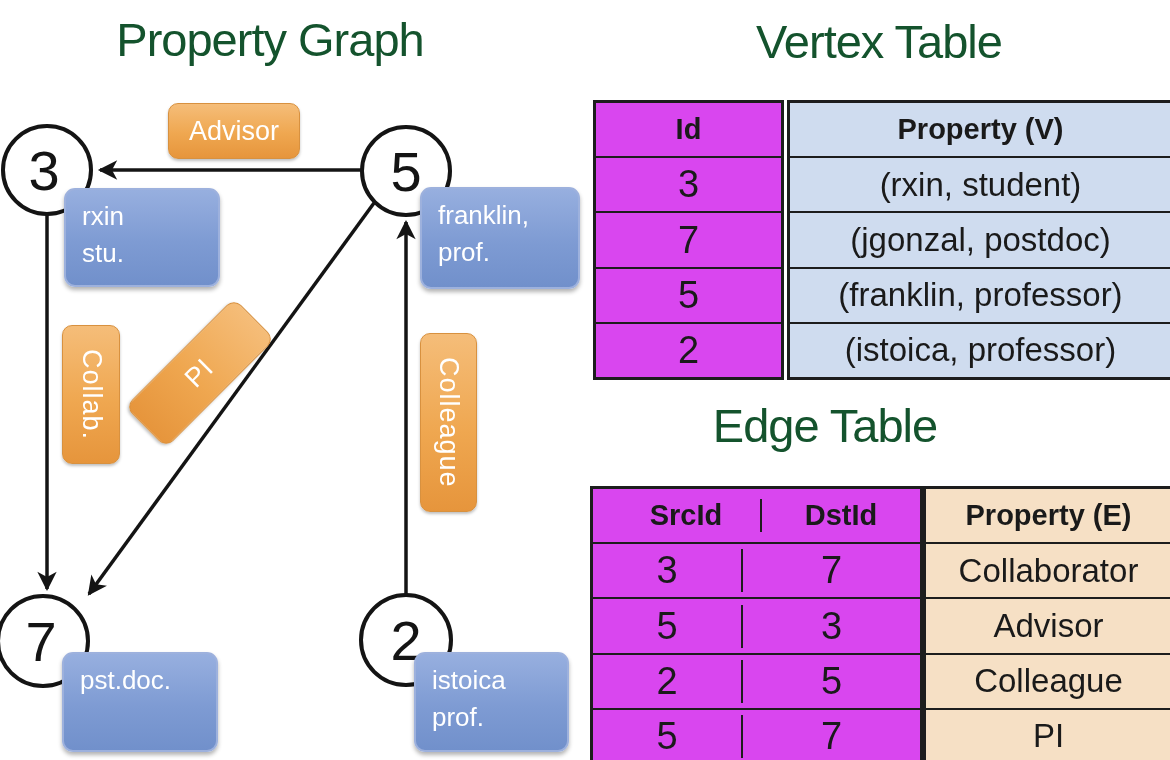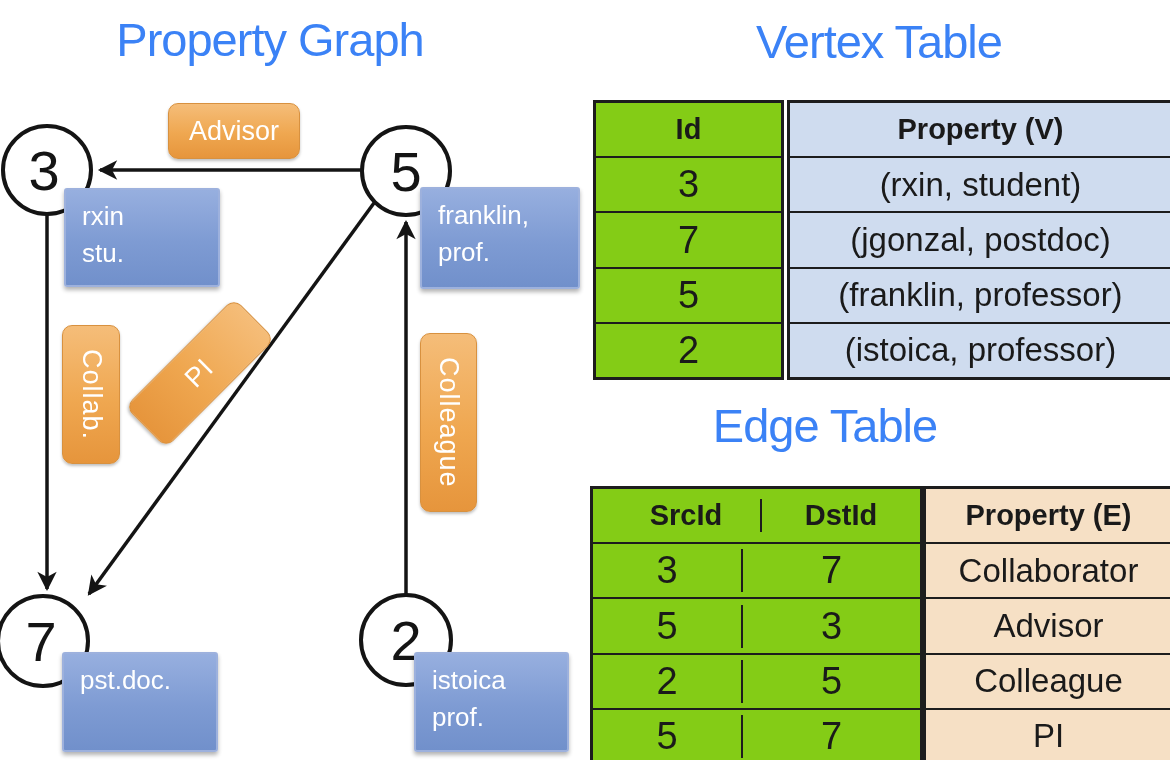--- a/index.html
+++ b/index.html
@@ -4,21 +4,21 @@
 <style>
   html,body{margin:0;padding:0;}
   body{
     width:1170px;height:760px;background:#ffffff;position:relative;overflow:hidden;
     font-family:"Liberation Sans", sans-serif;color:#1a1a1a;
   }
 
   
   .big-title{
     position:absolute;text-align:center;font-size:47px;letter-spacing:-1px;
-    color:#3b82f6;white-space:nowrap;
+    color:#14532d;white-space:nowrap;
   }
 
   
   #graph-svg{position:absolute;left:0;top:0;width:560px;height:760px;}
   #graph-svg line{stroke:#141414;stroke-width:3.5;}
   #graph-svg circle{fill:#ffffff;stroke:#141414;stroke-width:4;}
   #graph-svg text{
     font-family:"Liberation Sans", sans-serif;font-size:56px;fill:#141414;
     text-anchor:middle;
   }
@@ -26,32 +26,32 @@
   .elabel{
     position:absolute;border-radius:10px;
     background:linear-gradient(180deg,#f5bd79 0%,#efa750 55%,#e6953c 100%);
     border:1px solid #d8913f;
     box-shadow:0 2px 3px rgba(0,0,0,0.25);
     color:#ffffff;display:flex;align-items:center;justify-content:center;
     font-size:27px;
   }
   .elabel .vtext{writing-mode:vertical-rl;letter-spacing:1px;}
   .vbox{
-    position:absolute;border-radius:3px;
+    position:absolute;border-radius:11px;
     background:linear-gradient(180deg,#97afdf 0%,#7e9bd3 55%,#7190cb 100%);
     border:2px solid #9db1dd;
     box-shadow:0 3px 4px rgba(0,0,0,0.3);
     color:#ffffff;font-size:26px;line-height:1.42;
     padding:8px 0 0 16px;
   }
 
   
   .tblbox{
     position:absolute;border:3px solid #1d1d1d;
-    display:flex;flex-direction:column;background:#84cc16;
+    display:flex;flex-direction:column;background:#d946ef;
   }
   .tblbox .trow{
     flex:1;display:flex;align-items:center;justify-content:center;
     border-top:2px solid #1d1d1d;font-size:33px;
   }
   .tblbox .trow:first-child{border-top:none;}
   .tblbox .trow.hdr{font-weight:bold;font-size:29px;}
   .tblbox .num{font-size:38px;}
   .fill-blue{background:#cfdcef;}
   .fill-tan{background:#f6e0c5;}

